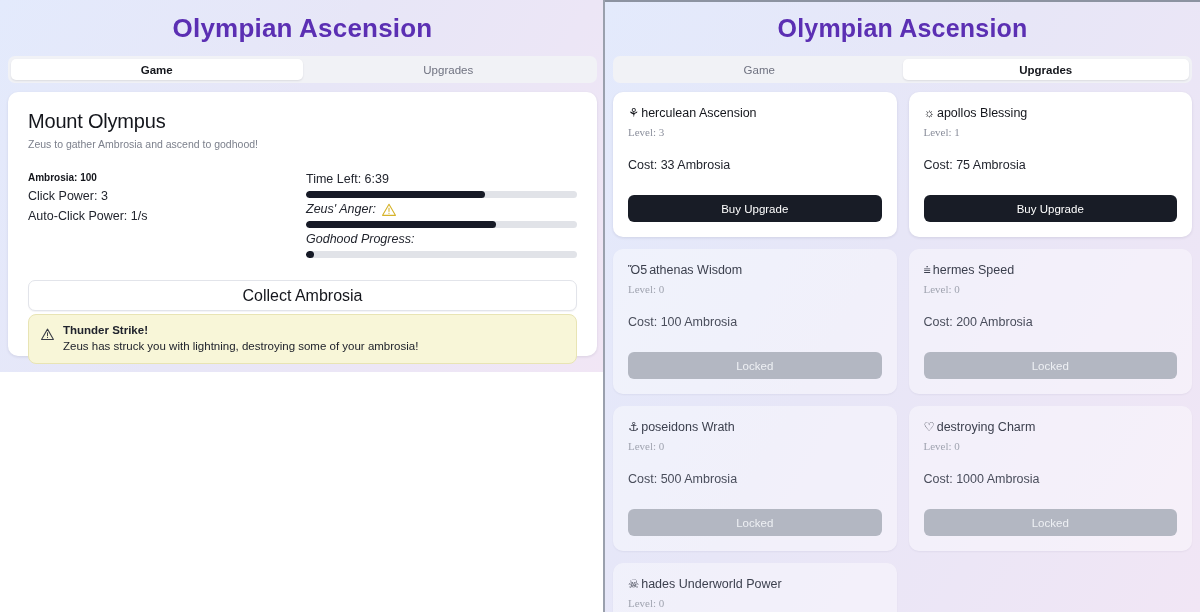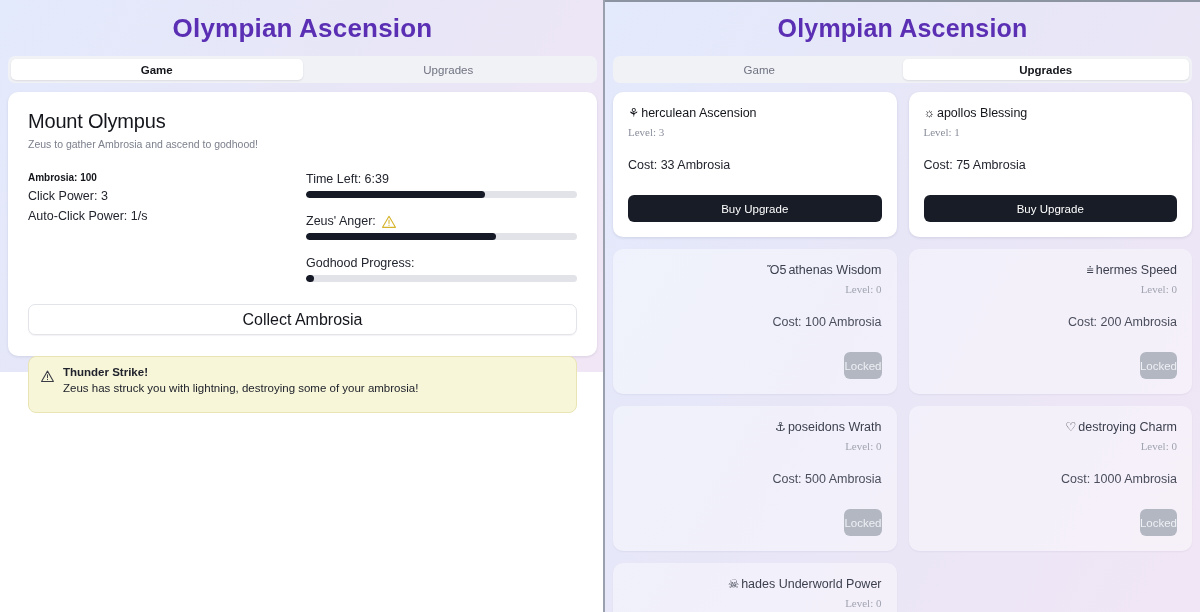--- a/index.html
+++ b/index.html
@@ -70,21 +70,21 @@
   .card-sub   { font-size: 10.5px; color: #7c808c; margin-top: 5px; }
 
   .stats-row { display: flex; margin-top: 22px; }
   .stats-left { width: 278px; }
   .stats-right { flex: 1; }
 
   .stat-strong { font-size: 10px; font-weight: bold; color: #14161c; }
   .stat-line   { font-size: 12.5px; color: #22252e; margin-top: 6px; }
 
   .meter-label { font-size: 12.5px; color: #22252e; display: flex; align-items: center; gap: 6px; }
-  .meter-block + .meter-block { margin-top: 16px; }
+  .meter-block + .meter-block { margin-top: 4px; font-style: italic; }
   .bar {
     margin-top: 5px;
     height: 7px;
     width: 100%;
     background: #e1e3e8;
     border-radius: 4px;
     overflow: hidden;
   }
   .bar > span { display: block; height: 100%; background: #161a26; border-radius: 4px; }
 
@@ -97,25 +97,25 @@
     background: #ffffff;
     border: 1px solid #e2e4ea;
     border-radius: 7px;
     display: flex; align-items: center; justify-content: center;
     font-size: 16px; color: #14161c;
     cursor: pointer;
     box-shadow: 0 1px 1px rgba(20,24,60,.05);
   }
 
   .alert {
-    margin-top: 21px;
+    margin-top: 3px;
     background: #f8f6d8;
     border: 1px solid #e8e4b4;
     border-radius: 8px;
-    padding: 9px 12px 18px 12px;
+    padding: 9px 12px 11px 12px;
     display: flex; gap: 9px;
   }
   .alert-icon { padding-top: 2px; }
   .alert-title { font-size: 11.5px; font-weight: bold; color: #20232c; }
   .alert-body  { font-size: 11.5px; color: #20232c; margin-top: 4px; }
 
   
   .grid {
     display: grid;
     grid-template-columns: 1fr 1fr;
@@ -127,21 +127,20 @@
     height: 145px;
     display: flex; flex-direction: column;
   }
   .upg.unlocked {
     background: #ffffff;
     box-shadow: 0 1px 3px rgba(20,24,60,.10);
   }
   .upg.locked {
     background: rgba(255,255,255,.42);
     box-shadow: 0 1px 2px rgba(20,24,60,.05);
-    align-items: flex-end;
   }
   .upg-name {
     font-size: 12.5px; color: #14161c;
     display: flex; align-items: center; gap: 2px;
   }
   .upg.locked .upg-name { color: #3b3f4d; }
   .upg-icon { font-size: 12.5px; line-height: 1; }
   .upg-level { font-size: 11px; margin-top: 6px; color: #8b8f9c; font-family: Liberation Serif, serif; }
   .upg.locked .upg-level { color: #a0a4b0; }
   .upg-cost { font-size: 12.5px; color: #22252e; margin-top: 20px; }

